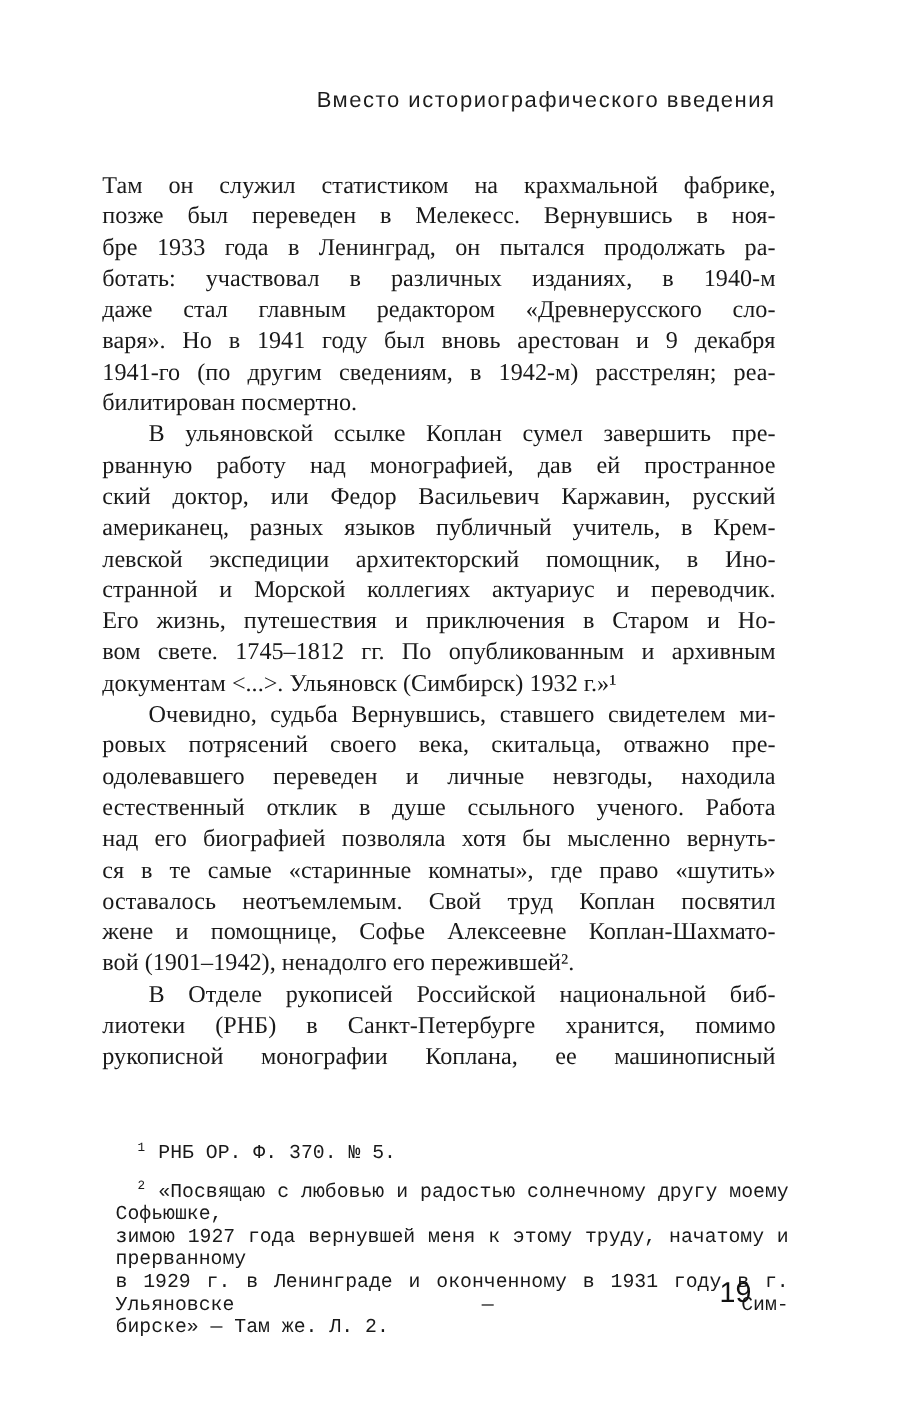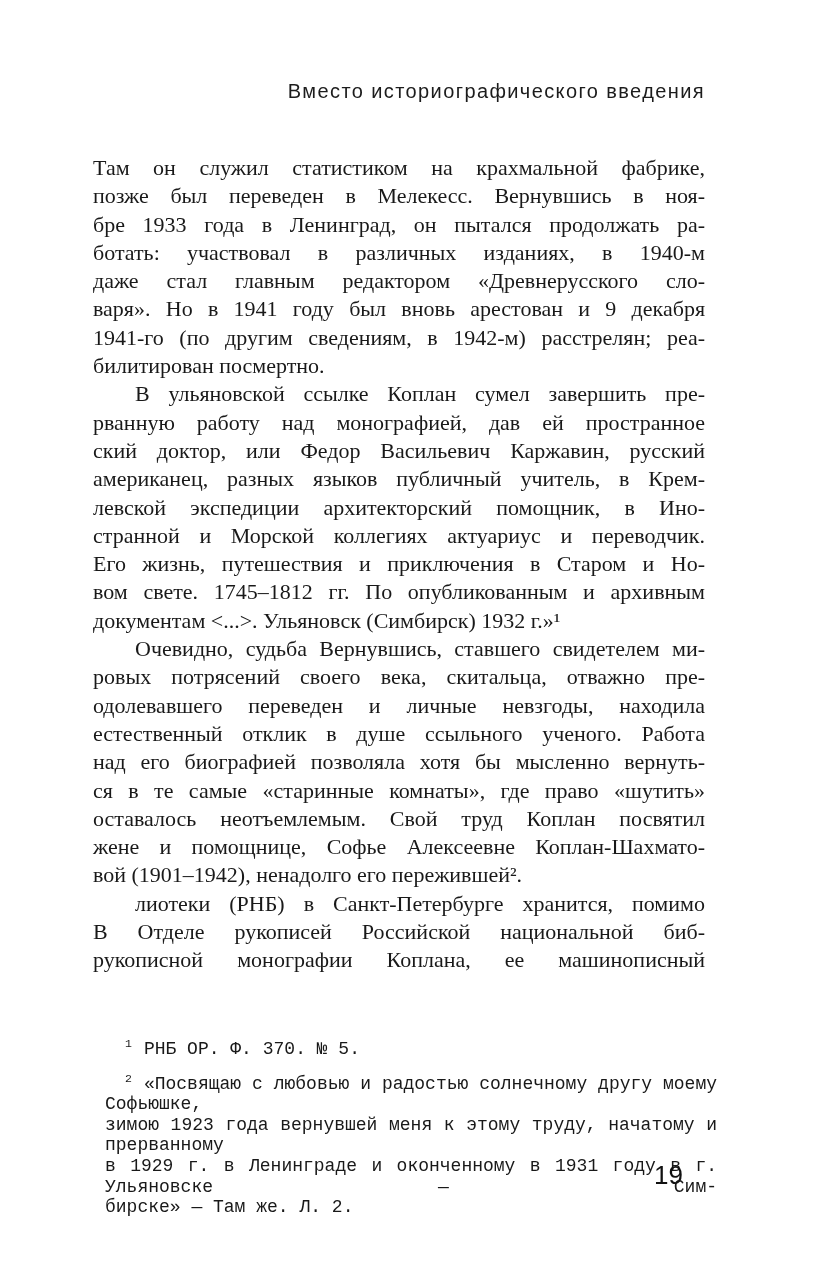--- a/index.html
+++ b/index.html
@@ -120,32 +120,32 @@
         <div class="line">ровых потрясений своего века, скитальца, отважно пре-</div>
         <div class="line">одолевавшего переведен и личные невзгоды, находила</div>
         <div class="line">естественный отклик в душе ссыльного ученого. Работа</div>
         <div class="line">над его биографией позволяла хотя бы мысленно вернуть-</div>
         <div class="line">ся в те самые «старинные комнаты», где право «шутить»</div>
         <div class="line">оставалось неотъемлемым. Свой труд Коплан посвятил</div>
         <div class="line">жене и помощнице, Софье Алексеевне Коплан-Шахмато-</div>
         <div class="line para-end">вой (1901–1942), ненадолго его пережившей².</div>
       </div>
       <div class="para indented">
+        <div class="line">В Отделе рукописей Российской национальной биб-</div>
         <div class="line">лиотеки (РНБ) в Санкт-Петербурге хранится, помимо</div>
-        <div class="line">В Отделе рукописей Российской национальной биб-</div>
         <div class="line">рукописной монографии Коплана, ее машинописный</div>
       </div>
     </div>
 
   <div class="footnotes">
       <div class="footnote">
         <div class="fn-line fn-first fn-end"><span class="fn-marker">1</span><span class="fn-gap"></span>РНБ ОР. Ф. 370. № 5.</div>
       </div>
       <div class="footnote">
         <div class="fn-line fn-first"><span class="fn-marker">2</span><span class="fn-gap"></span>«Посвящаю с любовью и радостью солнечному другу моему Софьюшке,</div>
-        <div class="fn-line">зимою 1923 года вернувшей меня к этому труду, начатому и прерванному</div>
+        <div class="fn-line">зимою 1927 года вернувшей меня к этому труду, начатому и прерванному</div>
         <div class="fn-line">в 1929 г. в Ленинграде и оконченному в 1931 году в г. Ульяновске — Сим-</div>
         <div class="fn-line fn-end">бирске» — Там же. Л. 2.</div>
       </div>
     </div>
 
   <div class="page-number">19</div>
 </div>
 
 </body></html>

